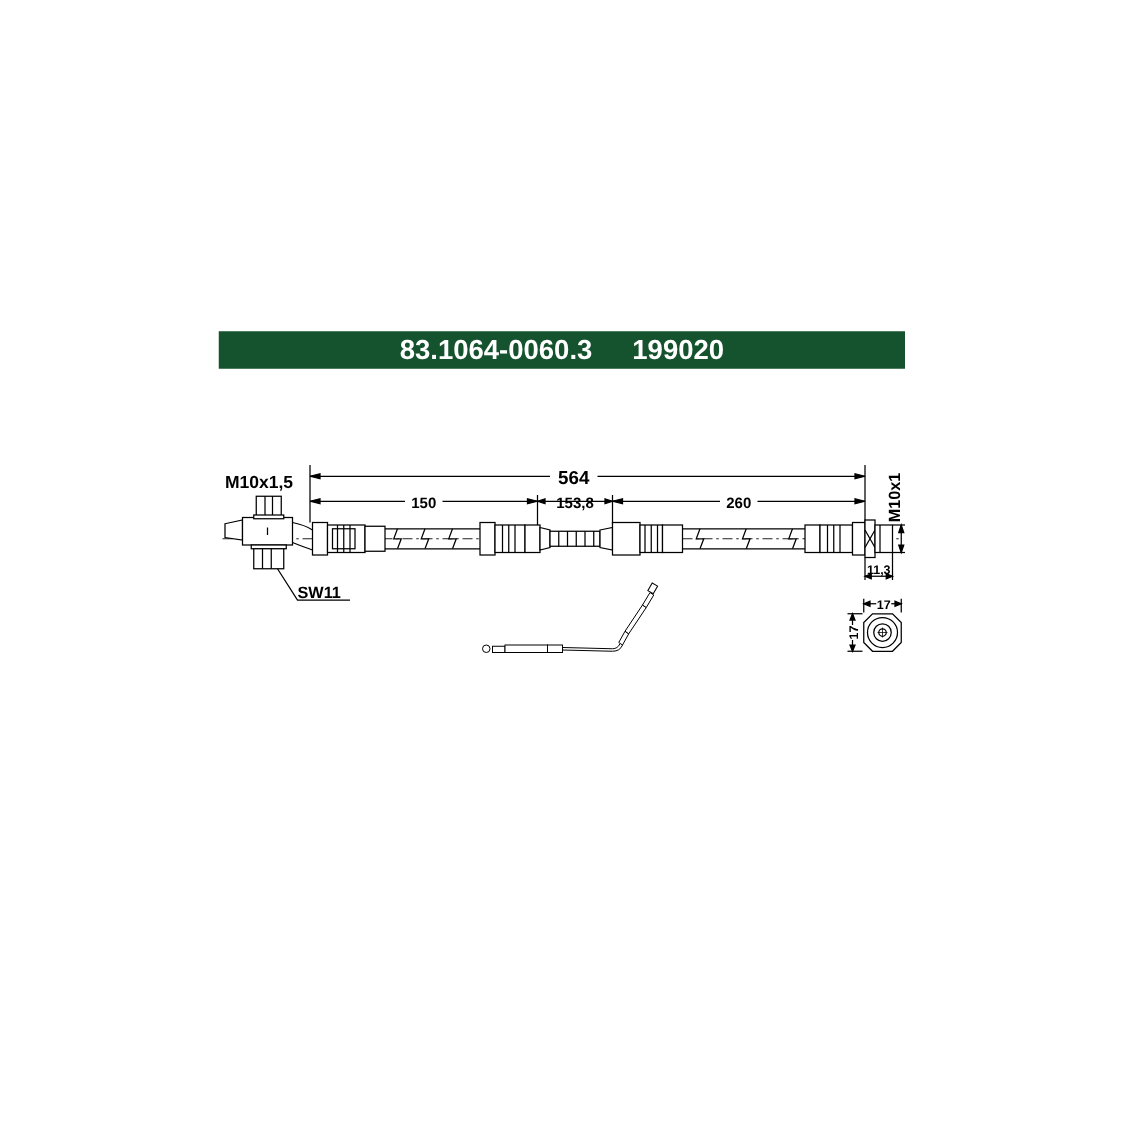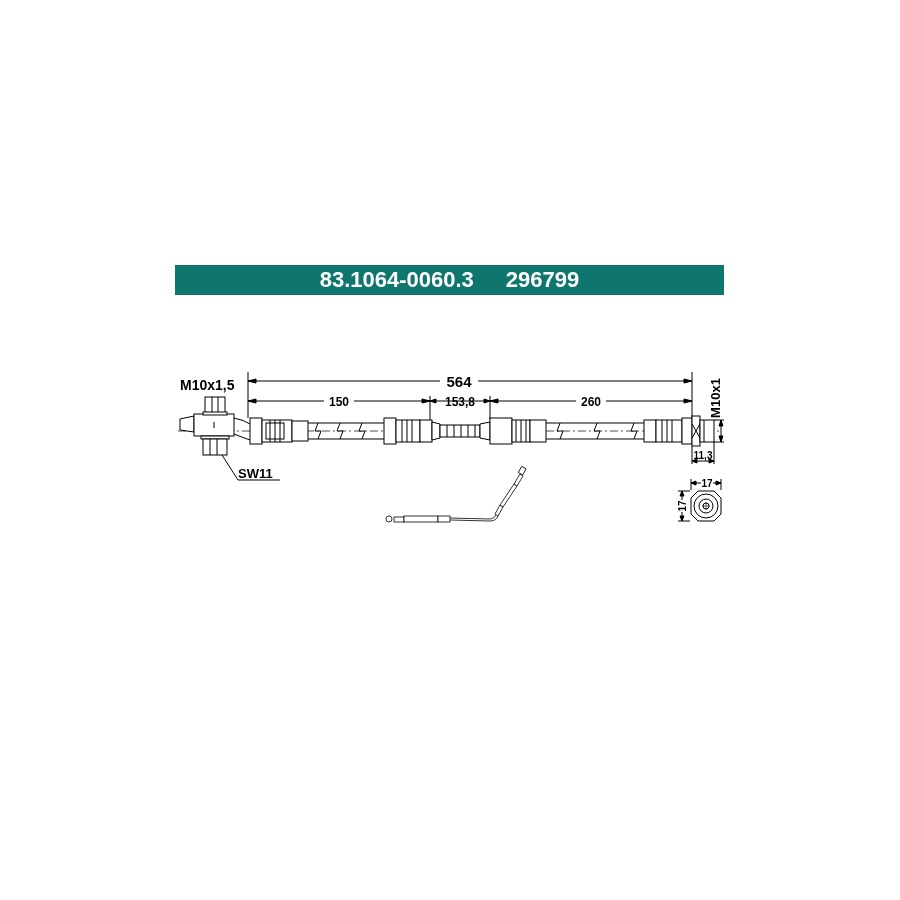--- a/index.html
+++ b/index.html
@@ -1,33 +1,33 @@
 <!DOCTYPE html>
 <html><head>
 <meta charset="utf-8">
 <style>
   html, body { margin: 0; padding: 0; background: #ffffff; }
   body { width: 900px; height: 900px; position: relative; overflow: hidden; font-family: "Liberation Sans", sans-serif; }
   .title-bar {
     position: absolute; left: 175px; top: 265px; width: 549px; height: 30px;
-    background: #0f766e; color: #ffffff;
+    background: #14532d; color: #ffffff;
     display: flex; align-items: center; justify-content: center;
     font-weight: bold; font-size: 22px; letter-spacing: 0px;
   }
   .title-bar .sep { display: inline-block; width: 32px; }
   svg { position: absolute; left: 0; top: 0; }
   .dim-text { font-family: "Liberation Sans", sans-serif; font-weight: bold; fill: #000; }
 </style>
 </head>
 <body>
 
 <div class="title-bar">
   <span>83.1064-0060.3</span>
   <span class="sep"></span>
-  <span>296799</span>
+  <span>199020</span>
 </div>
 
 <svg width="900" height="900" viewBox="0 0 900 900" stroke="#000" fill="none" stroke-width="1">
 
   <g>
 
     <line x1="248" y1="372" x2="248" y2="418"></line>
     <line x1="692" y1="372" x2="692" y2="418"></line>
     <line x1="430" y1="396" x2="430" y2="420"></line>
     <line x1="490" y1="396" x2="490" y2="420"></line>

